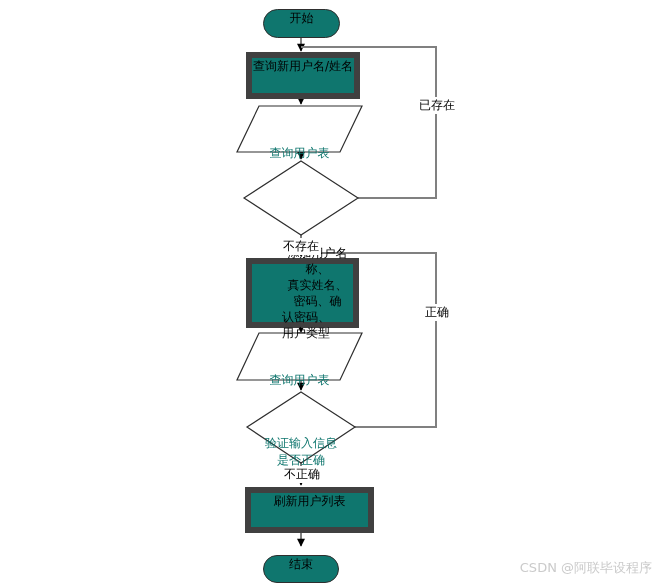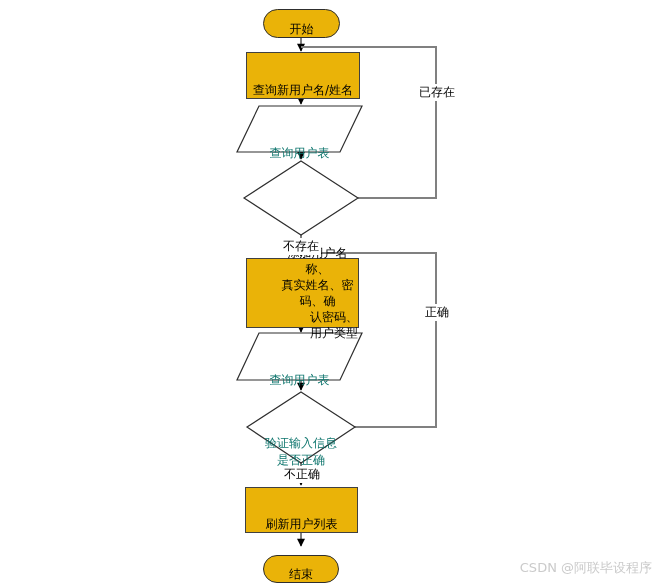--- a/index.html
+++ b/index.html
@@ -18,35 +18,35 @@
   .stage svg {
     position: absolute;
     left: 0;
     top: 0;
     z-index: 1;
   }
   .node {
     position: absolute;
     z-index: 2;
     box-sizing: border-box;
-    background: #eab308;
+    background: #0f766e;
     display: flex;
-    align-items: flex-end;
+    align-items: flex-start;
     justify-content: center;
     text-align: center;
     font-size: 12px;
     color: #000000;
     line-height: 16px;
   }
   .oval {
     border: 1px solid #2e2e2e;
     border-radius: 16px;
   }
   .rect {
-    border: 1px solid #404040;
+    border: 6px solid #404040;
   }
   .overlay {
     position: absolute;
     z-index: 2;
     display: flex;
     flex-direction: column;
     align-items: center;
     justify-content: center;
     text-align: center;
     font-size: 12px;
@@ -128,28 +128,28 @@
 
   <div class="overlay" style="left:237px; top:333px; width:125px; height:47px;">
     <span>查询用户表</span>
   </div>
 
   <div class="overlay" style="left:247px; top:392px; width:108px; height:71px;">
     <span>验证输入信息</span>
     <span>是否正确</span>
   </div>
 
-  <div class="node rect" style="left:245px; top:487px; width:113px; height:46px;">
+  <div class="node rect" style="left:245px; top:487px; width:129px; height:46px;">
     <span>刷新用户列表</span>
   </div>
 
   <div class="node oval" style="left:263px; top:548px; width:76px; height:28px;margin-top:7px;">
     <span>结束</span>
   </div>
 
-  <div class="edge-label" style="left:437px; top:84px;">已存在</div>
+  <div class="edge-label" style="left:437px; top:97px;">已存在</div>
   <div class="edge-label" style="left:301px; top:238px;">不存在</div>
   <div class="edge-label" style="left:437px; top:304px;">正确</div>
   <div class="edge-label" style="left:302px; top:466px;">不正确</div>
 
   <div class="watermark">CSDN @阿联毕设程序</div>
 
 </div>
 
 </body></html>

